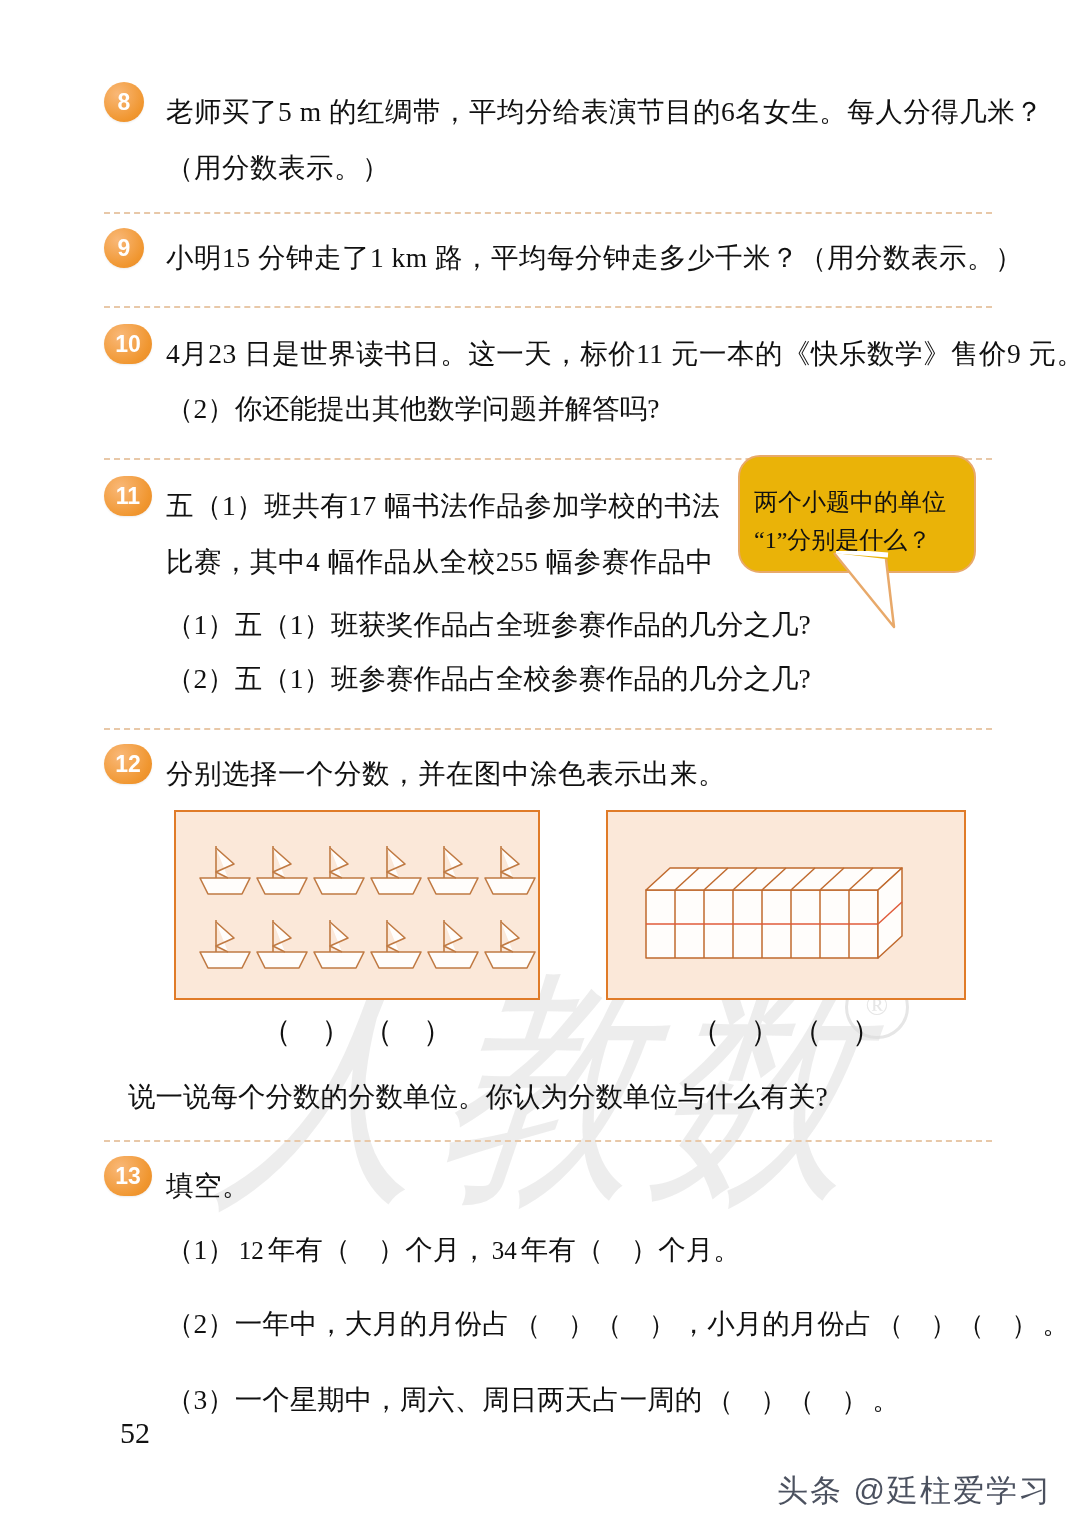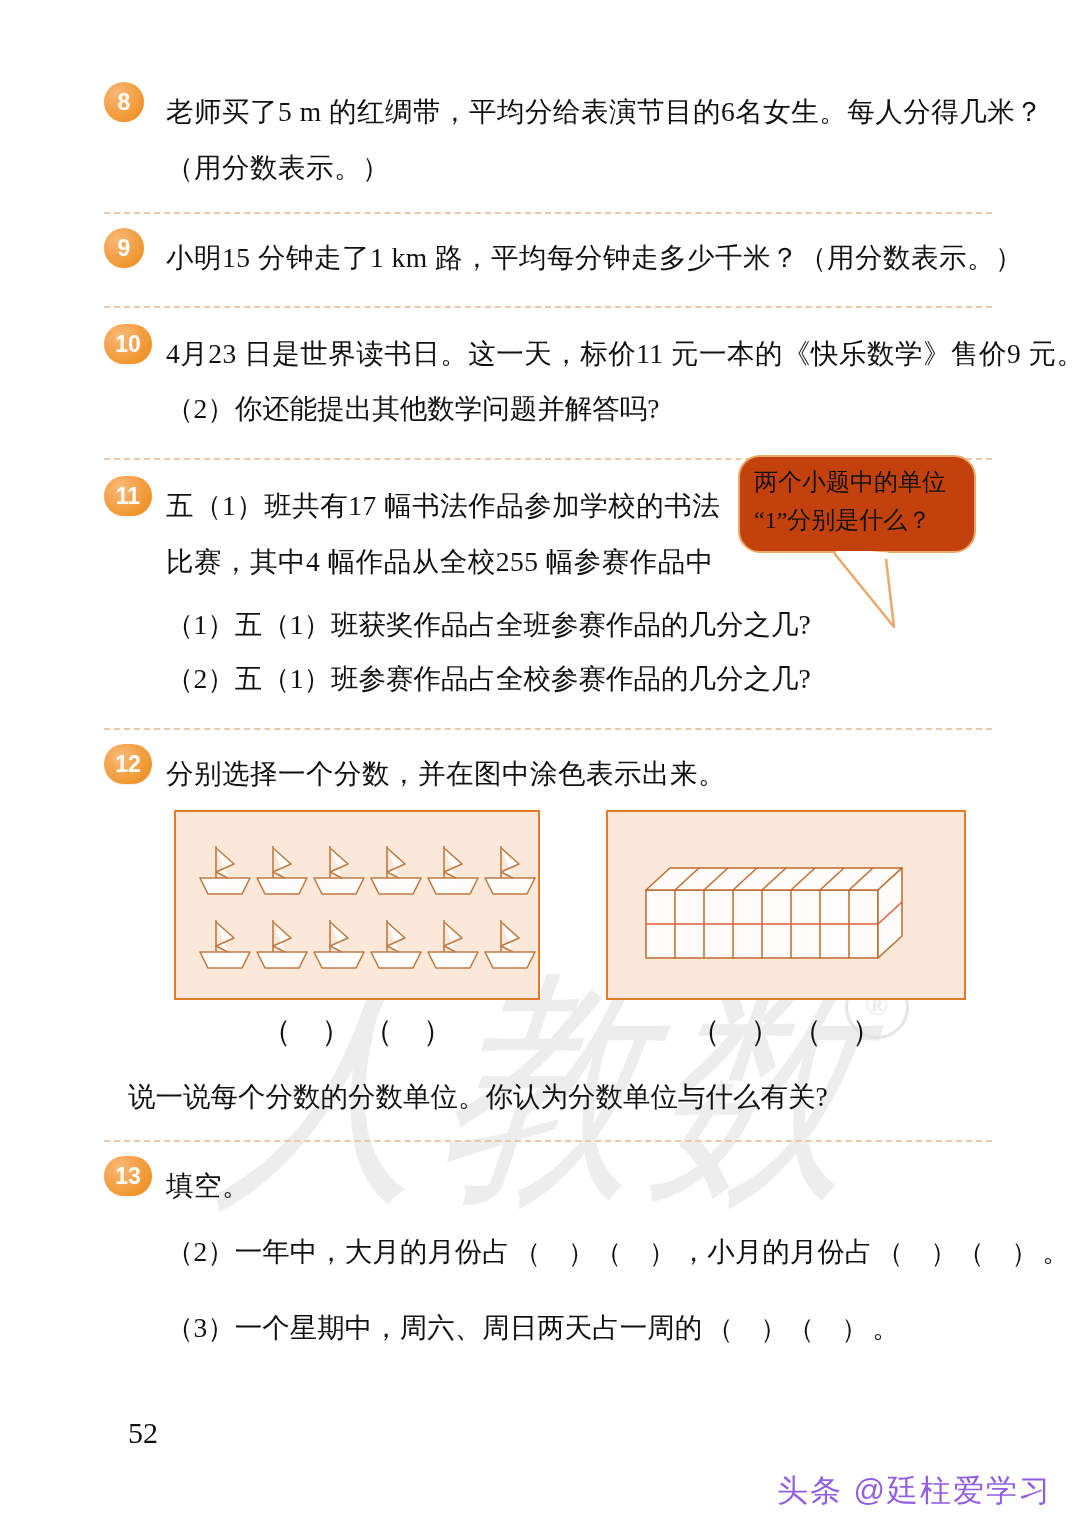--- a/index.html
+++ b/index.html
@@ -38,21 +38,21 @@
     font-size:30px;
     line-height:54px;
     text-align:center;
     opacity:.75;
     z-index:0;
   }
   .wm-bottom{
     position:absolute;
     right:36px;bottom:24px;
     font-size:31px;
-    color:#6d28d9;
+    color:#0f172a;
     opacity:.75;
     letter-spacing:2px;
     font-family:"Liberation Sans",sans-serif;
     white-space:nowrap;
     z-index:6;
   }
 
   .content{position:relative;z-index:2;}
 
   
@@ -95,22 +95,22 @@
     border-top:2px dashed #e8c8a8;
     margin:0;
     height:0;
   }
 
   
   .bubble-wrap{position:absolute;right:112px;top:455px;width:238px;z-index:5;}
   .bubble{
     border:2.5px solid #e8a96a;
     border-radius:22px;
-    background:#c2410c;
-    padding:6px 12px 12px 14px;
+    background:#eab308;
+    padding:26px 12px 12px 14px;
     box-sizing:border-box;
   }
   .bubble div{
     font-size:24px;
     line-height:38px;
     white-space:nowrap;
     color:#111;
   }
   .bubble-tail{position:absolute;left:92px;top:96px;}
 
@@ -147,21 +147,21 @@
     margin:0 4px;
     position:relative;
     top:-2px;
   }
   .ifrac .bar{border-top:2px solid #111;margin:1px 0;}
   .ifrac.paren{font-size:27px;line-height:30px;}
   .ifrac.paren .bar{border-top:2px solid #111;min-width:54px;}
 
   .pagenum{
     position:absolute;
-    left:128px;bottom:86px;
+    left:120px;bottom:86px;
     font-size:30px;
     color:#111;
     z-index:4;
   }
 </style>
 </head>
 <body>
 
 <div class="page">
 
@@ -328,20 +328,23 @@
     </div>
 
     <div class="sub" style="margin-left:32px;margin-top:22px;">说一说每个分数的分数单位。你认为分数单位与什么有关?</div>
 
     <hr class="sep" style="margin:16px 0 16px 8px;">
 
     <div class="prob" style="margin-top:4px;">
       <div class="badge wide">13</div>
       <div class="line">填空。</div>
 
+      <div class="sub" style="line-height:72px;">
+        <span>（1）</span><span class="ifrac"><span>1</span><span class="bar"></span><span>2</span></span><span>年有（　）个月，</span><span class="ifrac"><span>3</span><span class="bar"></span><span>4</span></span><span>年有（　）个月。</span>
+      </div>
 
       <div class="sub" style="line-height:76px;">
         <span>（2）一年中，大月的月份占</span><span class="ifrac paren"><span>（　）</span><span class="bar"></span><span>（　）</span></span><span>，小月的月份占</span><span class="ifrac paren"><span>（　）</span><span class="bar"></span><span>（　）</span></span><span>。</span>
       </div>
 
       <div class="sub" style="line-height:76px;">
         <span>（3）一个星期中，周六、周日两天占一周的</span><span class="ifrac paren"><span>（　）</span><span class="bar"></span><span>（　）</span></span><span>。</span>
       </div>
     </div>
 

